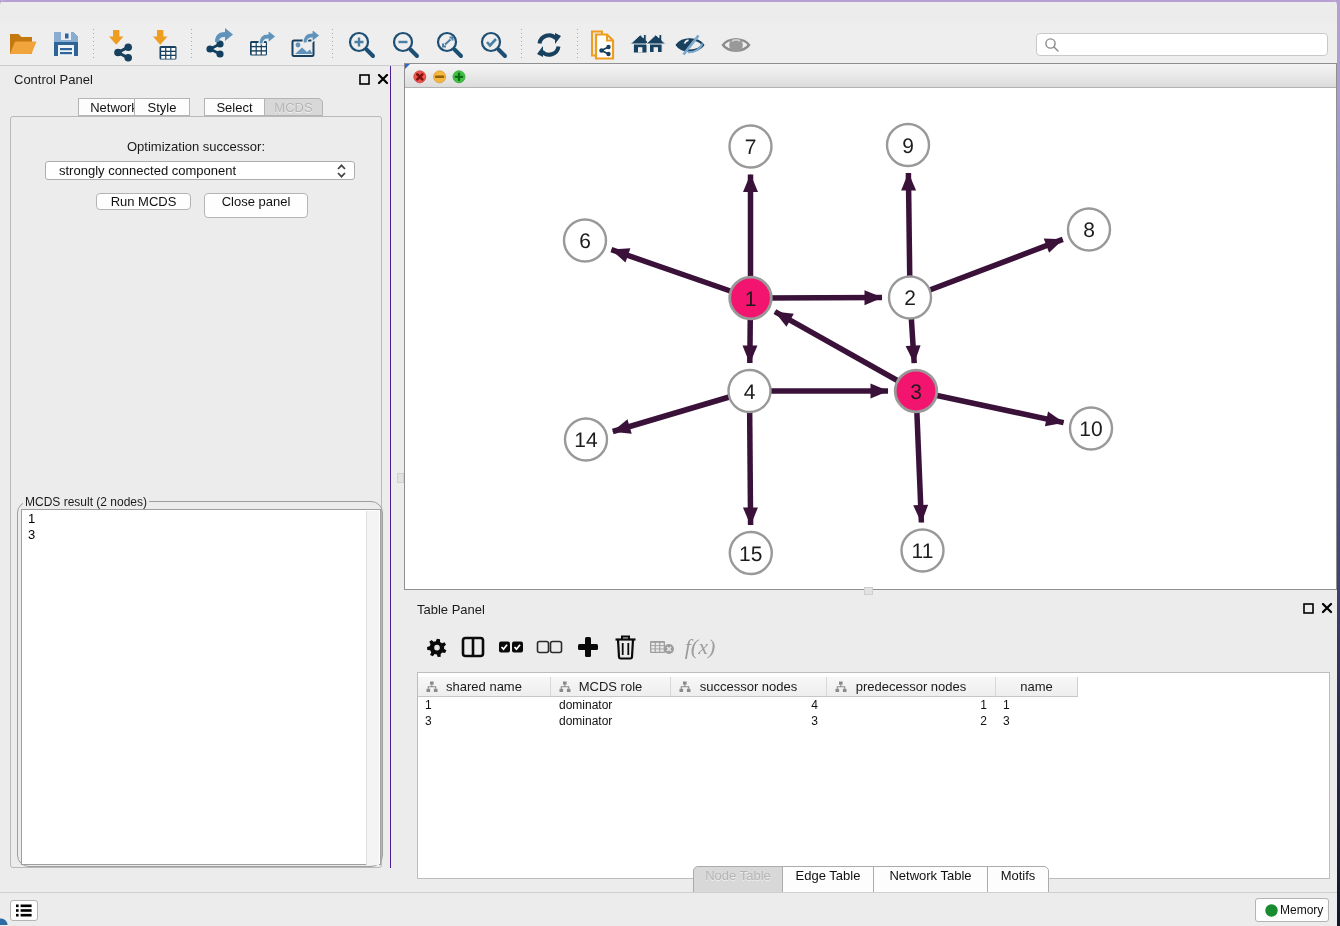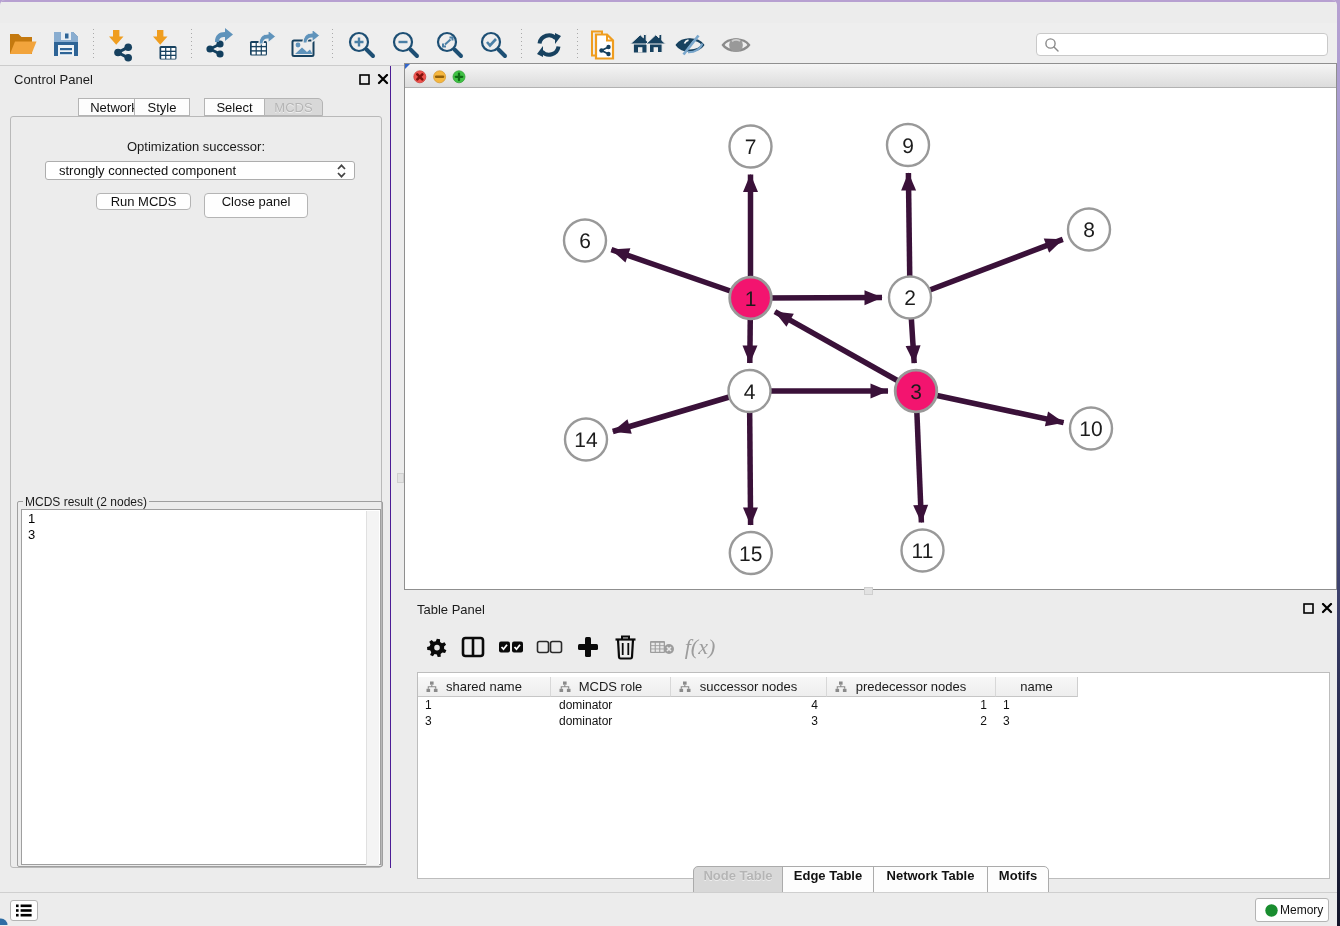--- a/index.html
+++ b/index.html
@@ -42,21 +42,21 @@
   background:#fdfdfd; border:1px solid #b4b4b4; color:#111; }
 .tab.sel { background:#d8d8d8; color:#b5b5b5; text-shadow:0 1px 0 #eee; }
 .content-panel { position:absolute; left:10px; top:50px; width:372px; height:752px;
   border:1px solid #b9b9b9; border-radius:3px; background:#ececec; }
 .btn { position:absolute; background:#fefefe; border:1px solid #b4b4b4; border-radius:4px;
   font-size:13px; color:#111; text-align:center; }
 .selectbox { position:absolute; left:34px; top:44px; width:310px; height:19px;
   background:#fff; border:1px solid #adadad; border-radius:3px;
   font-size:13px; color:#111; line-height:17px; padding-left:13px; }
 .mcds { position:absolute; left:6px; top:384px; width:366px; height:366px;
-  border:1px solid #9f9f9f; border-radius:2px; }
+  border:1px solid #9f9f9f; border-radius:12px; }
 .mcds-legend { position:absolute; left:5px; top:-7px; font-size:12px; color:#1b1b1b;
   background:#ececec; padding:0 2px; }
 .mcds-text { position:absolute; left:3px; top:7px; width:360px; height:356px;
   background:#fff; border:1px solid #9f9f9f; font-size:13px; line-height:16px;
   padding:1px 0 0 6px; color:#000; }
 .mcds-sb { position:absolute; right:1px; top:1px; width:13px; height:354px;
   background:#f4f4f4; border-left:1px solid #e0e0e0; }
 
 .netframe { position:absolute; left:404px; top:63px; width:933px; height:527px;
   border:1px solid #8f8f8f; background:#fff; }
@@ -72,21 +72,21 @@
 .ttable { position:absolute; left:13px; top:82px; width:913px; height:207px;
   background:#fff; border:1px solid #bdbdbd; }
 .thead { line-height:20px; position:absolute; left:0; top:4px; height:20px;
   background:linear-gradient(#f7f7f7,#eeeeee);
   border-right:1px solid #d8d8d8; border-bottom:1px solid #c6c6c6;
   font-size:13px; color:#1a1a1a; text-align:center; }
 .trow { position:absolute; font-size:12px; color:#111; }
 .tre { position:absolute; left:8px; top:4px; }
 .btabs { position:absolute; font-size:13px; }
 .btab { position:absolute; top:0; height:34px; line-height:18px; text-align:center;
-  background:#fdfdfd; border:1px solid #ababab; color:#111;font-weight:bold; }
+  background:#fdfdfd; border:1px solid #ababab; color:#111; }
 .btab.sel { background:#d8d8d8; color:#b5b5b5; text-shadow:0 1px 0 #eee; }
 
 .statusbar { position:absolute; left:0; top:892px; width:100%; height:32px;
   background:#ececec; border-top:1px solid #cfcfcf; }
 </style>
 </head>
 <body>
 <div class="win">
 
   <div class="topstrip"></div>

